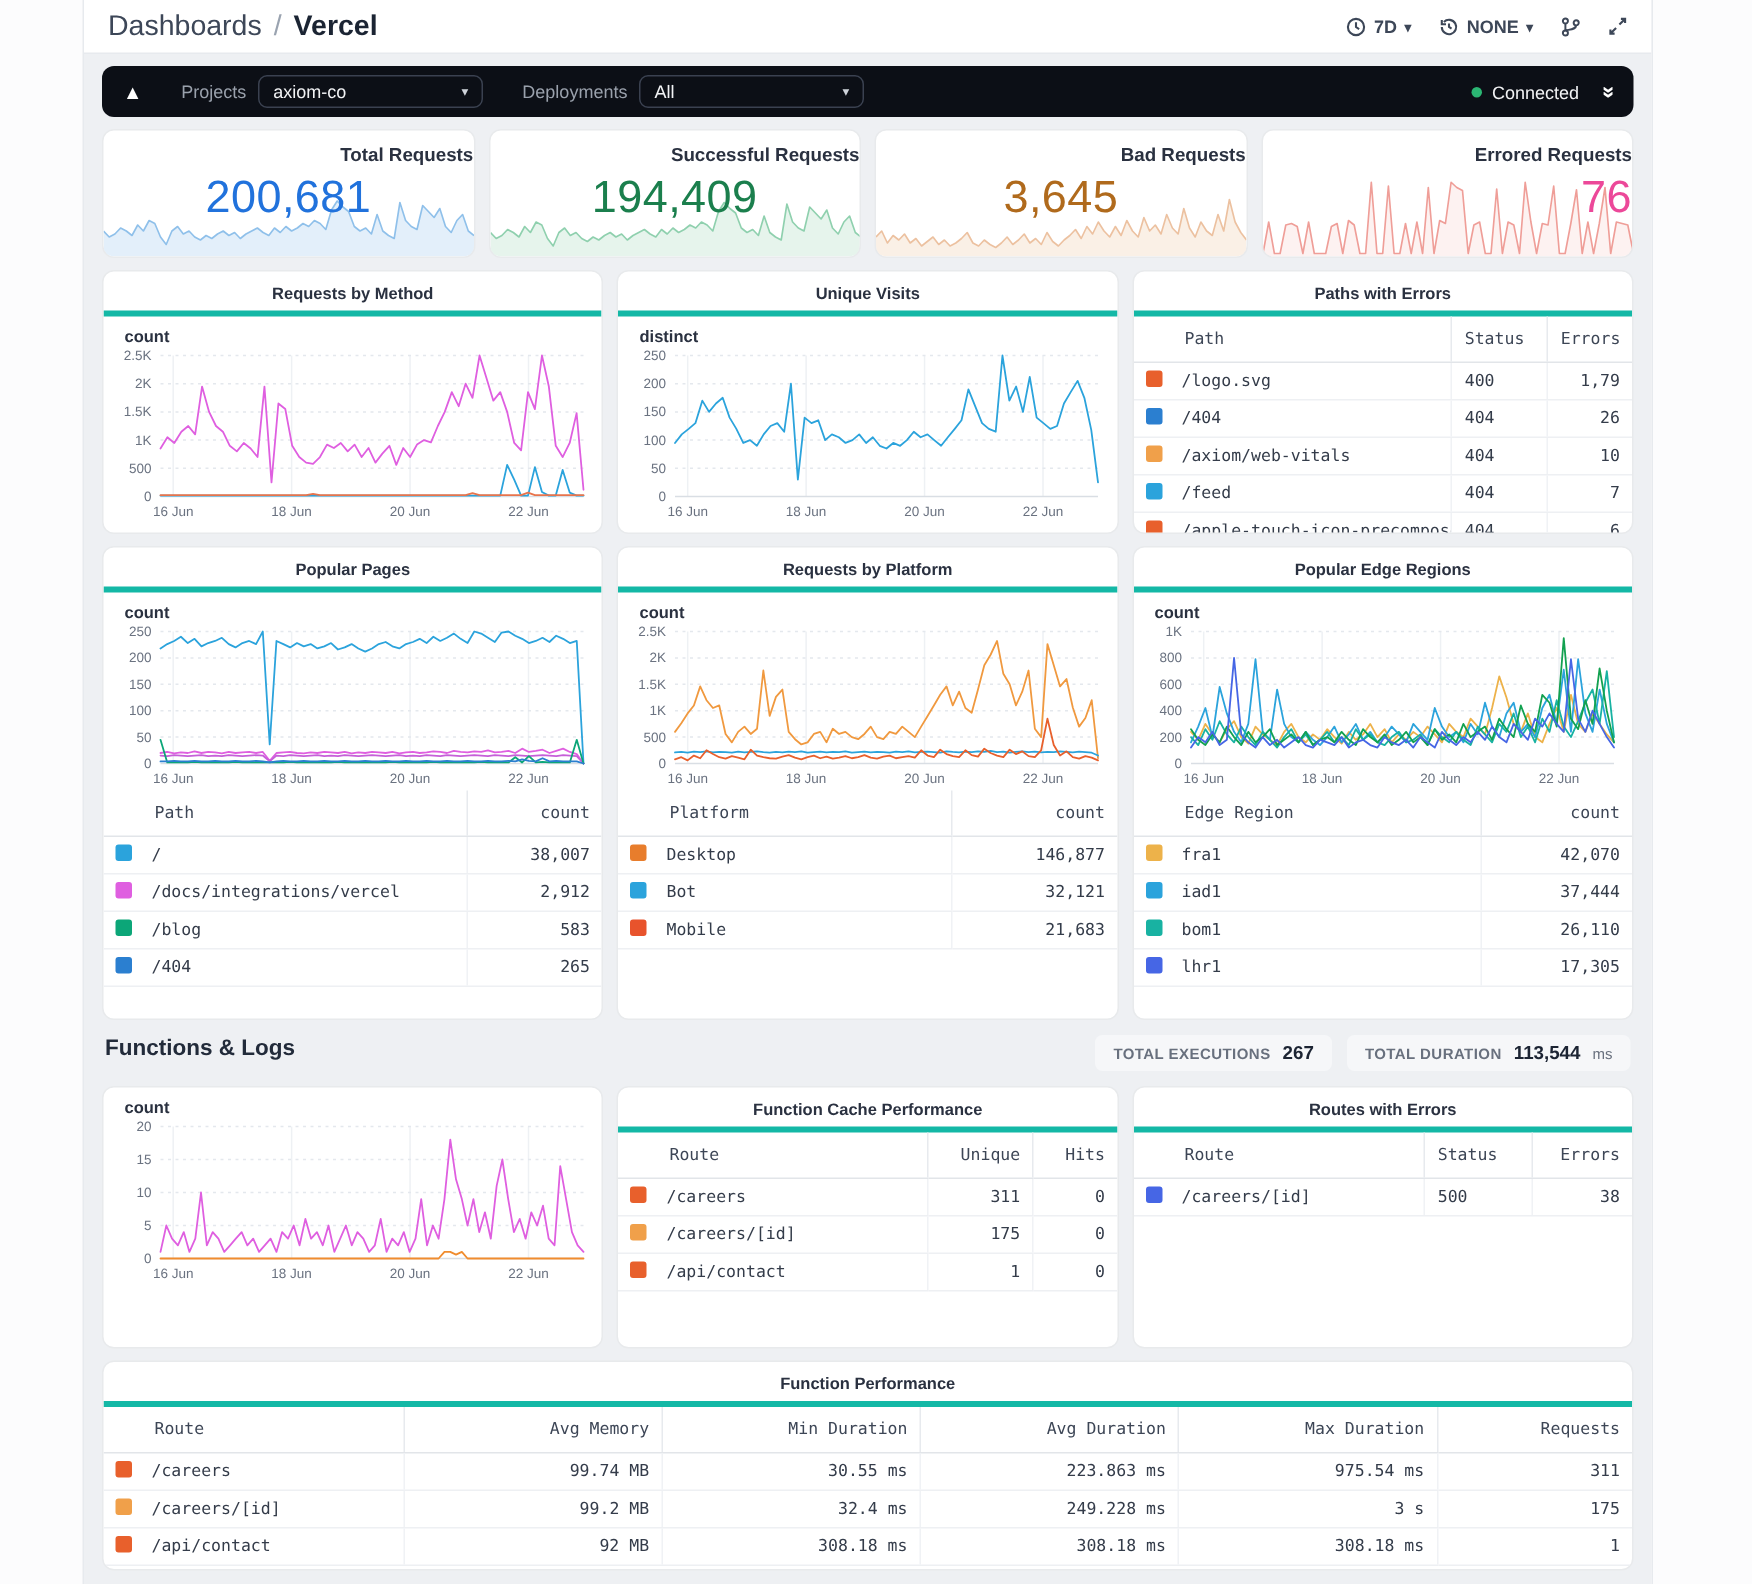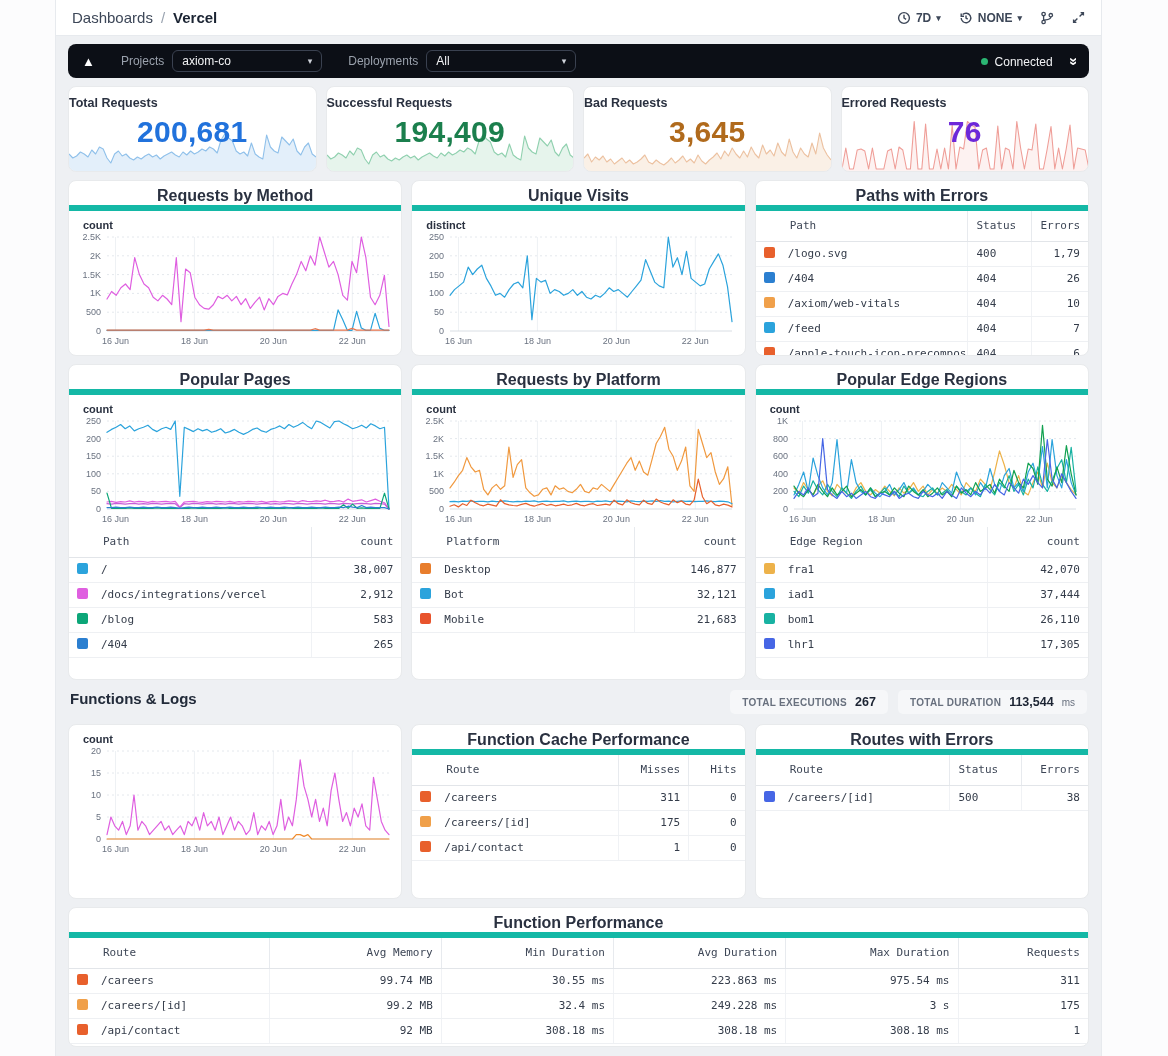--- a/index.html
+++ b/index.html
@@ -7,21 +7,21 @@
     font-family:"Liberation Sans", sans-serif; }
   .app { display:flex; width:1168px; height:1056px; }
   .edge-strip { background:#fcfcfd; }
   .edge-strip.left  { width:56px; border-right:1px solid #e7eaee; }
   .edge-strip.right { width:67px; border-left:1px solid #e7eaee; }
   .main { flex:1; display:flex; flex-direction:column; background:#eef0f3; }
 
   
   .hdr { height:36px; background:#fff; border-bottom:1px solid #e7eaee;
     display:flex; align-items:center; padding:0 16px; flex:0 0 auto; }
-  .crumb { display:flex; align-items:center; gap:8px; font-size:15px; color:#3d4758; }
+  .crumb { display:flex; align-items:center; gap:8px; font-size:19px; color:#3d4758; }
   .crumb .sep { color:#9aa3b0; }
   .crumb .cur { font-weight:700; color:#1b2433; }
   .hdr-right { margin-left:auto; display:flex; align-items:center; gap:18px; color:#3d4758; }
   .hbtn { display:flex; align-items:center; gap:5px; font-size:12px; font-weight:600; cursor:pointer; }
   .hbtn svg { stroke:#3d4758; }
   .caret { font-size:9px; color:#3d4758; }
 
   
   .content { flex:1; padding:8px 12px 0 12px; overflow:hidden; }
 
@@ -37,32 +37,32 @@
   .bb-right { margin-left:auto; display:flex; align-items:flex-end; gap:14px; }
   .conn { display:flex; align-items:center; gap:7px; font-size:12px; color:#f2f3f5; }
   .dot { width:7px; height:7px; border-radius:50%; background:#2bb673; }
   .dbl-chev { display:inline-block; transform:rotate(-90deg); font-size:15px; color:#fff;
     font-weight:700; cursor:pointer; line-height:1; }
 
   
   .stats { display:flex; gap:9px; margin-bottom:8px; }
   .stat { flex:1; height:86px; background:#fff; border:1px solid #e8eaec; border-radius:8px;
     position:relative; overflow:hidden; }
-  .stat-title { text-align:left; font-size:12.5px; font-weight:600; color:#2a3140; margin-top:9px;
-    position:relative; z-index:2; }
+  .stat-title { text-align:right; font-size:12.5px; font-weight:600; color:#2a3140; margin-top:9px;
+    position:relative; z-index:2;padding-left:23px; }
   .stat-val { position:absolute; left:0; right:0; top:28px; text-align:center; font-size:30px;
-    font-weight:700; z-index:2; letter-spacing:.3px; }
+    font-weight:400; z-index:2; letter-spacing:.3px; }
   .spark { position:absolute; left:0; right:0; bottom:0; height:56px; z-index:1; }
 
   
   .grid3 { display:flex; gap:9px; margin-bottom:8px; }
   .grid3 > .panel { flex:1; overflow:hidden; }
   .panel { background:#fff; border:1px solid #e8eaec; border-radius:8px; }
-  .p-title { height:30px; line-height:30px; text-align:center; font-size:16px; font-weight:600;
-    color:#2a3140; border-bottom:6px solid #14b8a6; }
+  .p-title { height:30px; line-height:30px; text-align:center; font-size:11px; font-weight:600;
+    color:#2a3140; border-bottom:4px solid #14b8a6; }
   .row2 .panel { height:176px; }
   .row3 .panel { height:316px; }
   .row4 .panel { height:175px; }
   .ylab { font-size:11px; font-weight:700; color:#2a3140; margin:8px 0 0 14px; }
   .chart { width:100%; }
   .chart.h-tall { height:118px; }
   .chart.h-mid { height:112px; }
 
   
   .tbl table { width:100%; border-collapse:collapse; font-family:"DejaVu Sans Mono", monospace;
@@ -180,21 +180,21 @@
         <div class="stat">
           <div class="stat-title">Bad Requests</div>
           <div class="stat-val" style="color: rgb(176, 106, 28);">3,645</div>
           <div class="spark"><svg width="247" height="56">
                 <path d="M0,56 L0.0,43.0 L3.8,39.0 L7.6,47.0 L11.4,42.0 L15.2,45.0 L19.0,41.0 L22.8,47.0 L26.6,44.0 L30.4,49.0 L34.2,46.0 L38.0,43.0 L41.8,48.0 L45.6,45.0 L49.4,49.0 L53.2,47.0 L57.0,44.0 L60.8,40.0 L64.6,47.0 L68.4,49.0 L72.2,45.0 L76.0,48.0 L79.8,50.0 L83.6,47.0 L87.4,43.0 L91.2,48.0 L95.0,45.0 L98.8,41.0 L102.6,47.0 L106.4,44.0 L110.2,48.0 L114.0,40.0 L117.8,46.0 L121.6,49.0 L125.4,45.0 L129.2,42.0 L133.0,38.0 L136.8,44.0 L140.6,36.0 L144.4,41.0 L148.2,33.0 L152.0,39.0 L155.8,43.0 L159.6,36.0 L163.4,42.0 L167.2,32.0 L171.0,39.0 L174.8,43.0 L178.6,30.0 L182.4,39.0 L186.2,35.0 L190.0,41.0 L193.8,28.0 L197.6,37.0 L201.4,41.0 L205.2,24.0 L209.0,37.0 L212.8,43.0 L216.6,33.0 L220.4,39.0 L224.2,42.0 L228.0,28.0 L231.8,39.0 L235.6,18.0 L239.4,33.0 L243.2,40.0 L247.0,45.0 L247,56 Z" fill="rgba(246,226,206,0.5)" stroke="none"></path>
                 <polyline points="0.0,43.0 3.8,39.0 7.6,47.0 11.4,42.0 15.2,45.0 19.0,41.0 22.8,47.0 26.6,44.0 30.4,49.0 34.2,46.0 38.0,43.0 41.8,48.0 45.6,45.0 49.4,49.0 53.2,47.0 57.0,44.0 60.8,40.0 64.6,47.0 68.4,49.0 72.2,45.0 76.0,48.0 79.8,50.0 83.6,47.0 87.4,43.0 91.2,48.0 95.0,45.0 98.8,41.0 102.6,47.0 106.4,44.0 110.2,48.0 114.0,40.0 117.8,46.0 121.6,49.0 125.4,45.0 129.2,42.0 133.0,38.0 136.8,44.0 140.6,36.0 144.4,41.0 148.2,33.0 152.0,39.0 155.8,43.0 159.6,36.0 163.4,42.0 167.2,32.0 171.0,39.0 174.8,43.0 178.6,30.0 182.4,39.0 186.2,35.0 190.0,41.0 193.8,28.0 197.6,37.0 201.4,41.0 205.2,24.0 209.0,37.0 212.8,43.0 216.6,33.0 220.4,39.0 224.2,42.0 228.0,28.0 231.8,39.0 235.6,18.0 239.4,33.0 243.2,40.0 247.0,45.0" fill="none" stroke="#ecc1a0" stroke-width="1.1" stroke-linejoin="round"></polyline>
               </svg></div>
         </div>
         <div class="stat">
           <div class="stat-title">Errored Requests</div>
-          <div class="stat-val" style="color: #6d28d9;">76</div>
+          <div class="stat-val" style="color: #ec4899; text-align: right;">76</div>
           <div class="spark"><svg width="247" height="56">
                 <path d="M0,56 L0.0,54.0 L3.8,33.0 L7.6,54.0 L11.4,54.0 L15.2,35.0 L19.0,34.0 L22.8,36.0 L26.6,54.0 L30.4,33.0 L34.2,54.0 L38.0,54.0 L41.8,54.0 L45.6,36.0 L49.4,34.0 L53.2,54.0 L57.0,32.0 L60.8,35.0 L64.6,54.0 L68.4,54.0 L72.2,6.5 L76.0,54.0 L79.8,54.0 L83.6,9.0 L87.4,54.0 L91.2,54.0 L95.0,34.0 L98.8,54.0 L102.6,33.0 L106.4,54.0 L110.2,10.0 L114.0,54.0 L117.8,32.0 L121.6,34.0 L125.4,6.5 L129.2,10.0 L133.0,12.0 L136.8,54.0 L140.6,35.0 L144.4,33.0 L148.2,54.0 L152.0,54.0 L155.8,11.0 L159.6,54.0 L163.4,33.0 L167.2,35.0 L171.0,54.0 L174.8,6.5 L178.6,33.0 L182.4,54.0 L186.2,34.0 L190.0,35.0 L193.8,9.0 L197.6,54.0 L201.4,54.0 L205.2,34.0 L209.0,11.5 L212.8,54.0 L216.6,33.0 L220.4,54.0 L224.2,34.0 L228.0,10.0 L231.8,54.0 L235.6,33.0 L239.4,34.0 L243.2,35.0 L247.0,54.0 L247,56 Z" fill="rgba(247,203,199,0.25)" stroke="none"></path>
                 <polyline points="0.0,54.0 3.8,33.0 7.6,54.0 11.4,54.0 15.2,35.0 19.0,34.0 22.8,36.0 26.6,54.0 30.4,33.0 34.2,54.0 38.0,54.0 41.8,54.0 45.6,36.0 49.4,34.0 53.2,54.0 57.0,32.0 60.8,35.0 64.6,54.0 68.4,54.0 72.2,6.5 76.0,54.0 79.8,54.0 83.6,9.0 87.4,54.0 91.2,54.0 95.0,34.0 98.8,54.0 102.6,33.0 106.4,54.0 110.2,10.0 114.0,54.0 117.8,32.0 121.6,34.0 125.4,6.5 129.2,10.0 133.0,12.0 136.8,54.0 140.6,35.0 144.4,33.0 148.2,54.0 152.0,54.0 155.8,11.0 159.6,54.0 163.4,33.0 167.2,35.0 171.0,54.0 174.8,6.5 178.6,33.0 182.4,54.0 186.2,34.0 190.0,35.0 193.8,9.0 197.6,54.0 201.4,54.0 205.2,34.0 209.0,11.5 212.8,54.0 216.6,33.0 220.4,54.0 224.2,34.0 228.0,10.0 231.8,54.0 235.6,33.0 239.4,34.0 243.2,35.0 247.0,54.0" fill="none" stroke="#ef9e98" stroke-width="1.1" stroke-linejoin="round"></polyline>
               </svg></div>
         </div>
       </div>
 
       <div class="grid3 row2">
         <div class="panel">
           <div class="p-title">Requests by Method</div>
@@ -510,21 +510,21 @@
                 <polyline points="38.0,94.0 41.9,94.0 45.7,94.0 49.6,94.0 53.5,94.0 57.3,94.0 61.2,94.0 65.0,94.0 68.9,94.0 72.8,94.0 76.6,94.0 80.5,94.0 84.4,94.0 88.2,94.0 92.1,94.0 95.9,94.0 99.8,94.0 103.7,94.0 107.5,94.0 111.4,94.0 115.3,94.0 119.1,94.0 123.0,94.0 126.8,94.0 130.7,94.0 134.6,94.0 138.4,94.0 142.3,94.0 146.2,94.0 150.0,94.0 153.9,94.0 157.8,94.0 161.6,94.0 165.5,94.0 169.3,94.0 173.2,94.0 177.1,94.0 180.9,94.0 184.8,94.0 188.7,94.0 192.5,94.0 196.4,94.0 200.2,94.0 204.1,94.0 208.0,94.0 211.8,94.0 215.7,94.0 219.6,94.0 223.4,94.0 227.3,89.6 231.2,89.6 235.0,91.4 238.9,89.6 242.7,94.0 246.6,94.0 250.5,94.0 254.3,94.0 258.2,94.0 262.1,94.0 265.9,94.0 269.8,94.0 273.6,94.0 277.5,94.0 281.4,94.0 285.2,94.0 289.1,94.0 293.0,94.0 296.8,94.0 300.7,94.0 304.5,94.0 308.4,94.0 312.3,94.0 316.1,94.0 320.0,94.0" fill="none" stroke="#f08c2e" stroke-width="1.2" stroke-linejoin="round" stroke-linecap="round"></polyline>
               </svg></div>
         </div>
         <div class="panel">
           <div class="p-title">Function Cache Performance</div>
           <div class="tbl">
               <table>
                 <thead>
                   <tr>
                     <th>Route</th>
-                    <th class="num" style="width: 70px;">Misses</th>
+                    <th class="num" style="width: 70px;">Unique</th>
                     <th class="num" style="width: 56px;">Hits</th>
                   </tr>
                 </thead>
                 <tbody>
                   <tr>
                     <td class="first"><span class="sw" style="background: rgb(232, 96, 44);"></span>/careers</td>
                     <td class="num">311</td>
                     <td class="num">0</td>
                   </tr>
                   <tr>

